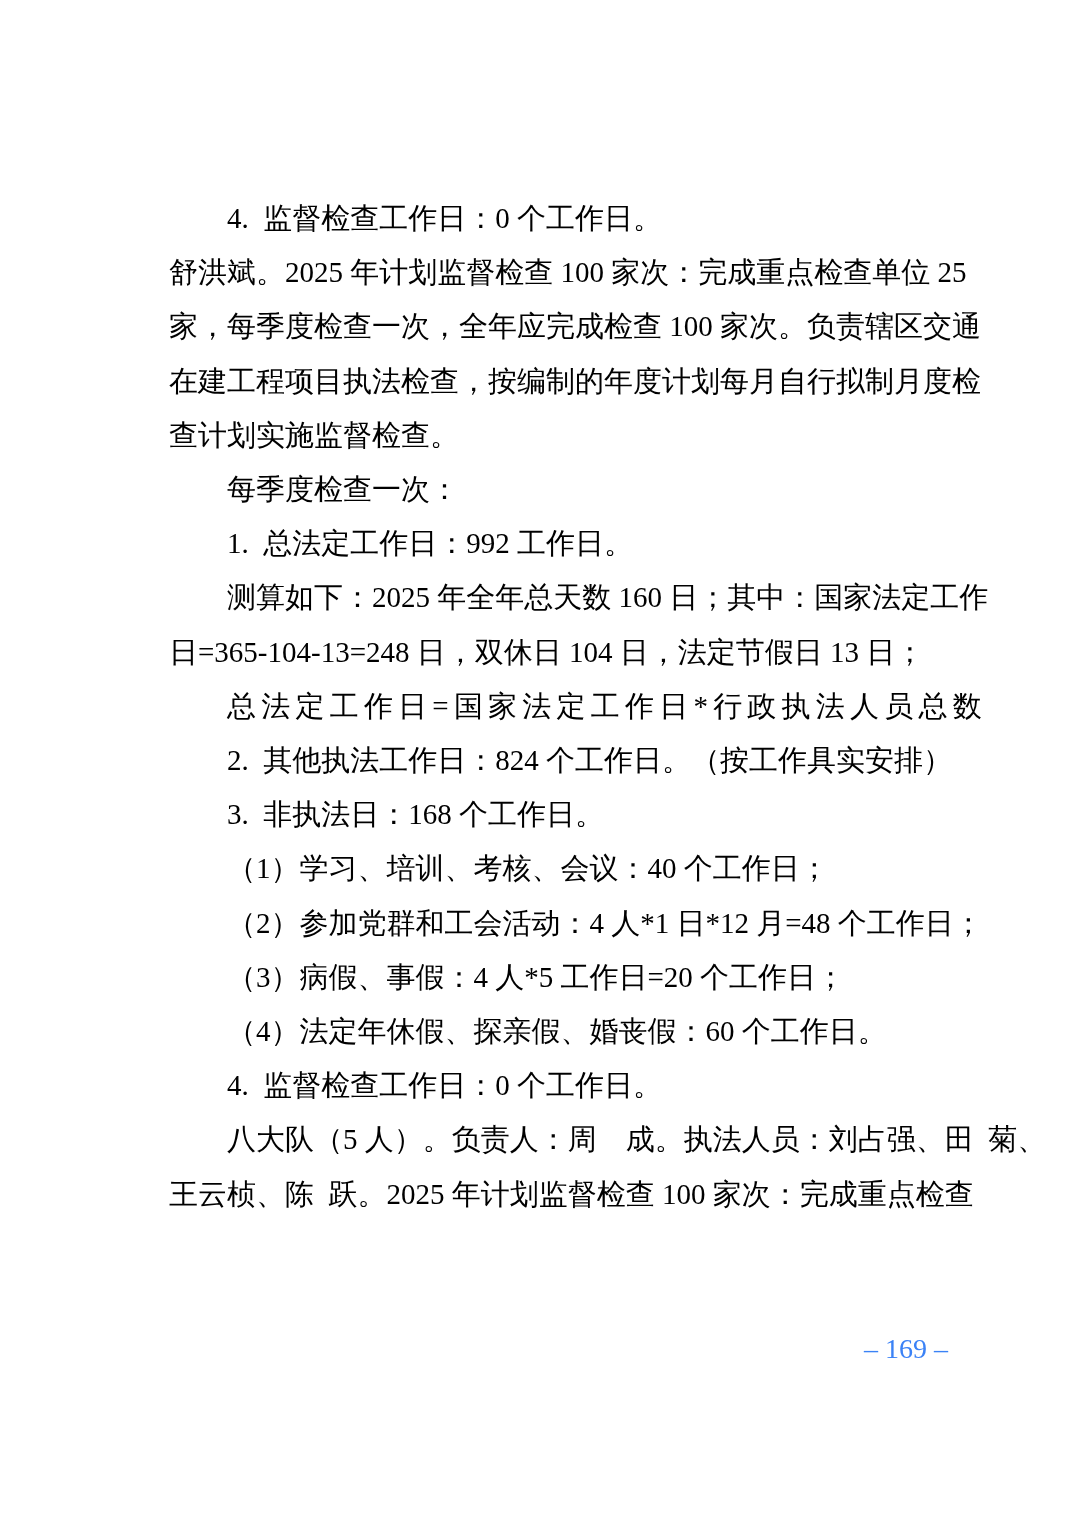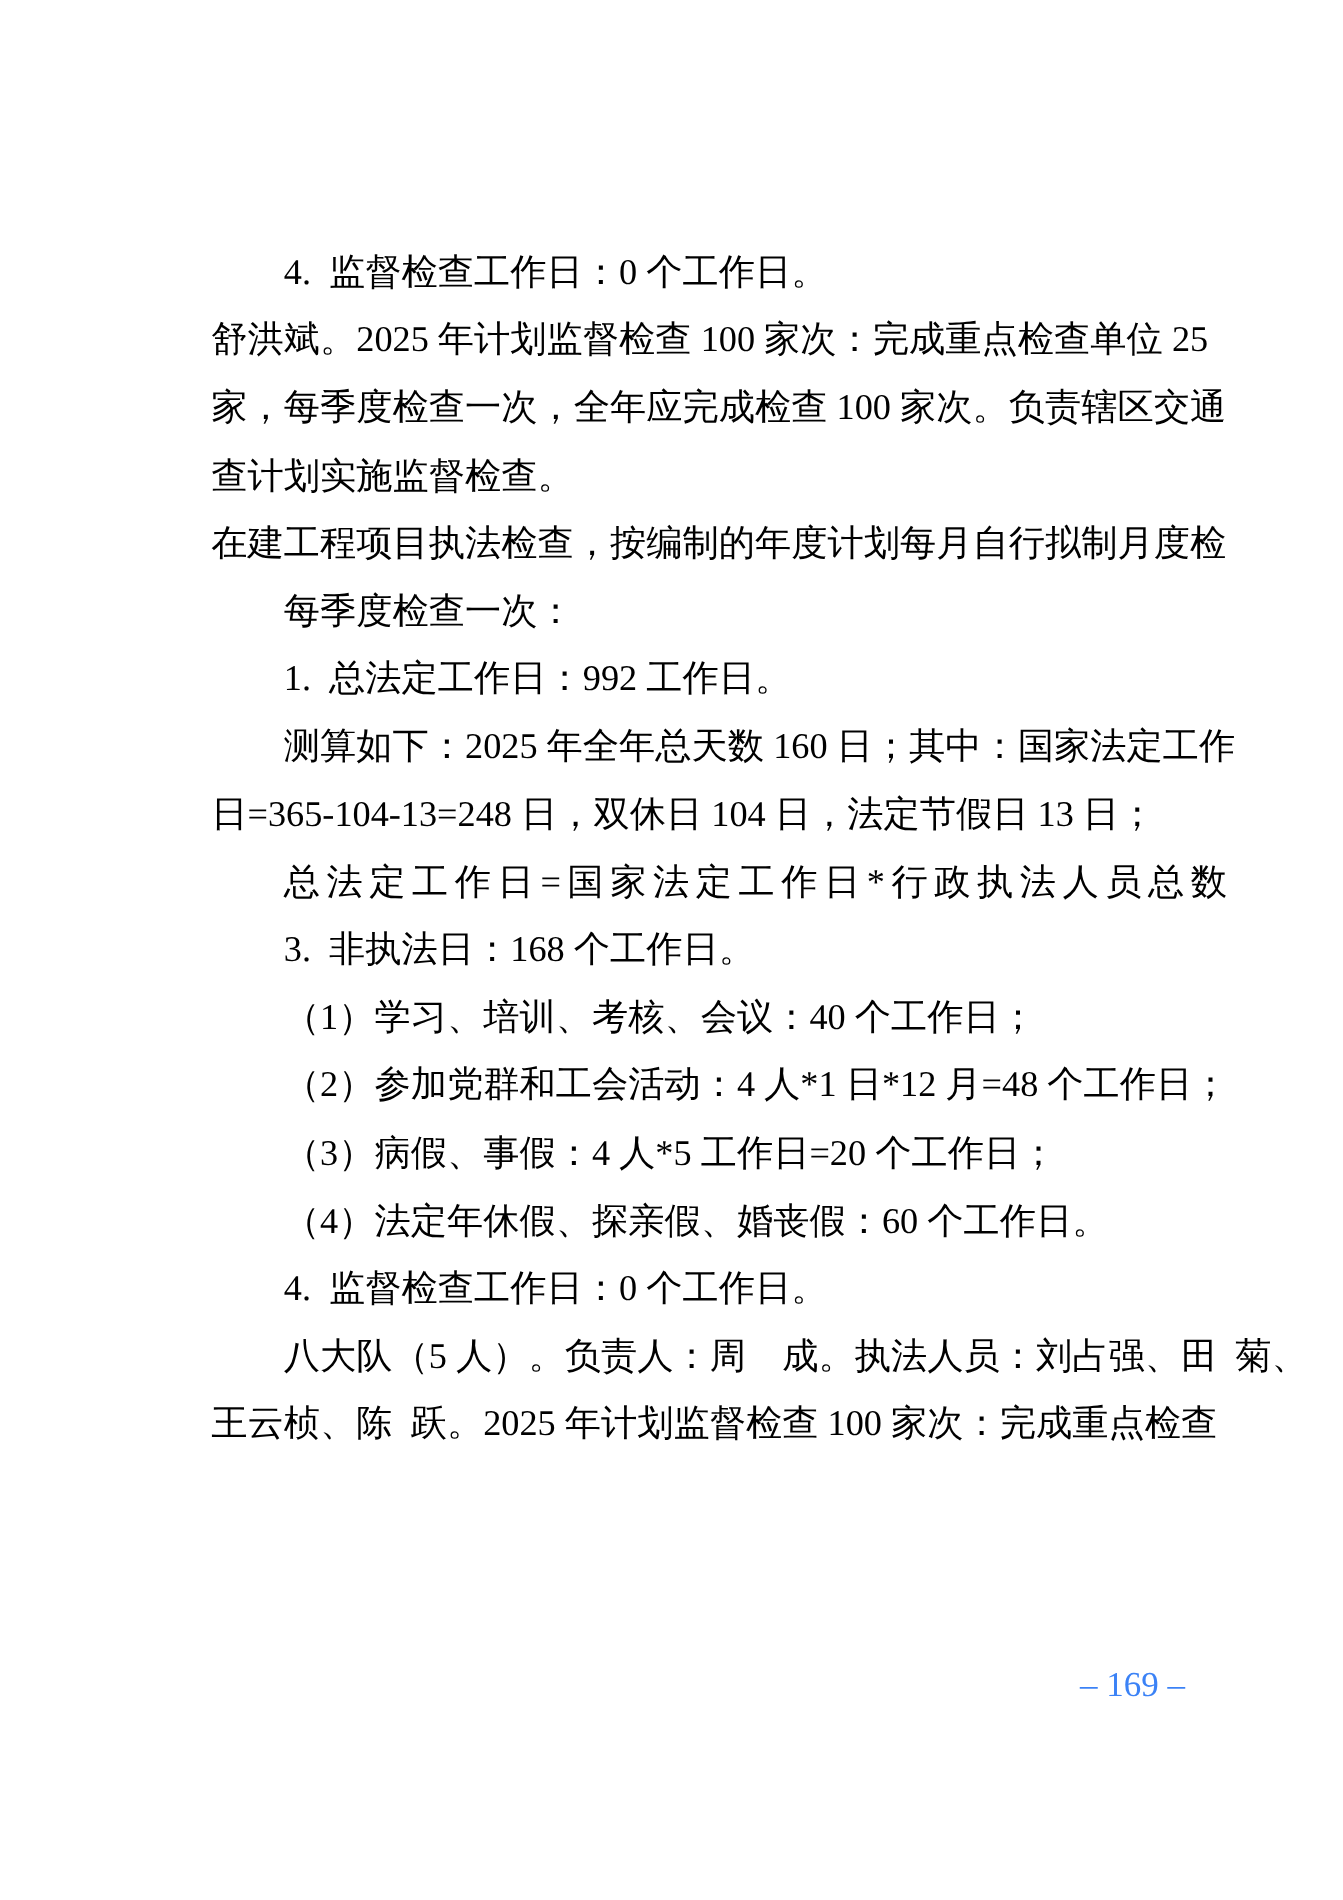--- a/index.html
+++ b/index.html
@@ -51,22 +51,22 @@
   }
 </style>
 </head>
 <body>
 
 <div class="page">
   <div class="textblock">
       <div class="line indent">4.  监督检查工作日：0 个工作日。</div>
       <div class="line">舒洪斌。2025 年计划监督检查 100 家次：完成重点检查单位 25</div>
       <div class="line">家，每季度检查一次，全年应完成检查 100 家次。负责辖区交通</div>
+      <div class="line">在建工程项目执法检查，按编制的年度计划每月自行拟制月度检</div>
       <div class="line">查计划实施监督检查。</div>
-      <div class="line">在建工程项目执法检查，按编制的年度计划每月自行拟制月度检</div>
       <div class="line indent">每季度检查一次：</div>
       <div class="line indent">1.  总法定工作日：992 工作日。</div>
       <div class="line indent">测算如下：2025 年全年总天数 160 日；其中：国家法定工作</div>
       <div class="line">日=365-104-13=248 日，双休日 104 日，法定节假日 13 日；</div>
       <div class="line indent spread">
         <span>总</span>
         <span>法</span>
         <span>定</span>
         <span>工</span>
         <span>作</span>
@@ -82,20 +82,21 @@
         <span>*</span>
         <span>行</span>
         <span>政</span>
         <span>执</span>
         <span>法</span>
         <span>人</span>
         <span>员</span>
         <span>总</span>
         <span>数</span>
       </div>
+      <div class="line indent">2.  其他执法工作日：824 个工作日。（按工作具实安排）</div>
       <div class="line indent">3.  非执法日：168 个工作日。</div>
       <div class="line indent">（1）学习、培训、考核、会议：40 个工作日；</div>
       <div class="line indent">（2）参加党群和工会活动：4 人*1 日*12 月=48 个工作日；</div>
       <div class="line indent">（3）病假、事假：4 人*5 工作日=20 个工作日；</div>
       <div class="line indent">（4）法定年休假、探亲假、婚丧假：60 个工作日。</div>
       <div class="line indent">4.  监督检查工作日：0 个工作日。</div>
       <div class="line indent">八大队（5 人）。负责人：周　成。执法人员：刘占强、田  菊、</div>
       <div class="line">王云桢、陈  跃。2025 年计划监督检查 100 家次：完成重点检查</div>
     </div>
   <div class="footer">– 169 –</div>

